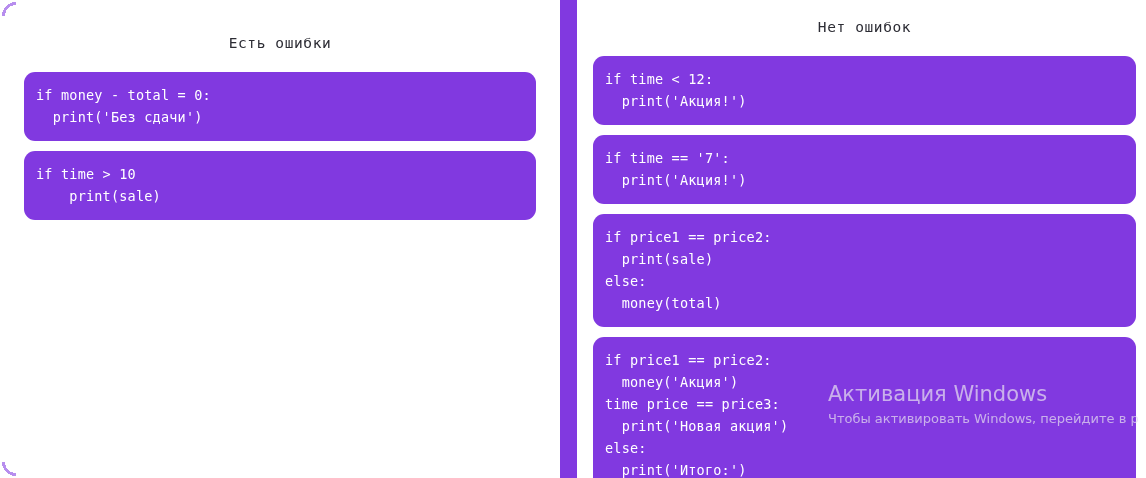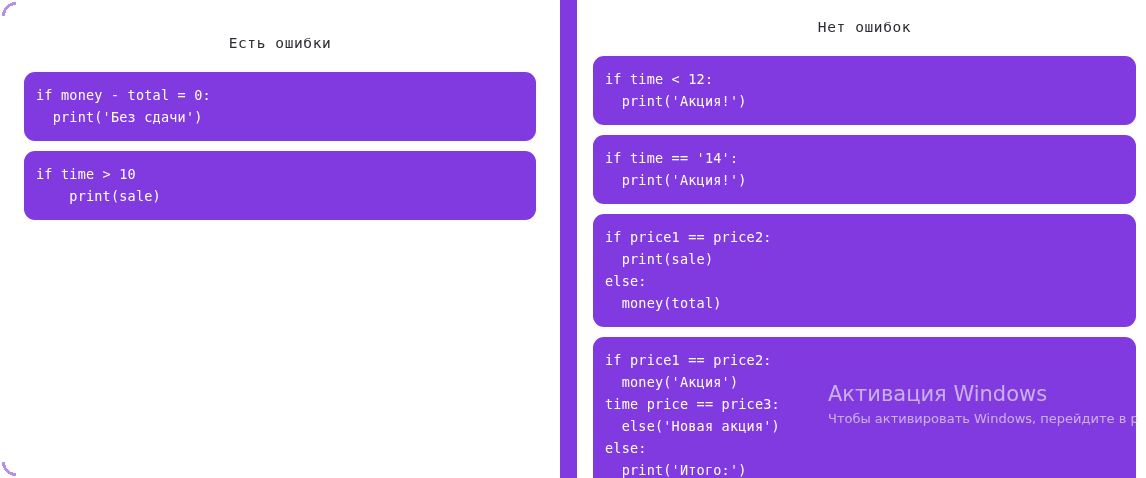--- a/index.html
+++ b/index.html
@@ -158,23 +158,23 @@
       <div class="blocks">
           <div class="code-block"><div class="code-line">if money - total = 0:</div><div class="code-line">  print('Без сдачи')</div></div>
           <div class="code-block"><div class="code-line">if time &gt; 10</div><div class="code-line">    print(sale)</div></div>
         </div>
     </div>
 
     <div class="column right">
       <h2 class="column-title">Нет ошибок</h2>
       <div class="blocks">
           <div class="code-block"><div class="code-line">if time &lt; 12:</div><div class="code-line">  print('Акция!')</div></div>
-          <div class="code-block"><div class="code-line">if time == '14':</div><div class="code-line">  print('Акция!')</div></div>
+          <div class="code-block"><div class="code-line">if time == '7':</div><div class="code-line">  print('Акция!')</div></div>
           <div class="code-block"><div class="code-line">if price1 == price2:</div><div class="code-line">  print(sale)</div><div class="code-line">else:</div><div class="code-line">  money(total)</div></div>
-          <div class="code-block"><div class="code-line">if price1 == price2:</div><div class="code-line">  money('Акция')</div><div class="code-line">time price == price3:</div><div class="code-line">  else('Новая акция')</div><div class="code-line">else:</div><div class="code-line">  print('Итого:')</div></div>
+          <div class="code-block"><div class="code-line">if price1 == price2:</div><div class="code-line">  money('Акция')</div><div class="code-line">time price == price3:</div><div class="code-line">  print('Новая акция')</div><div class="code-line">else:</div><div class="code-line">  print('Итого:')</div></div>
         </div>
     </div>
 
   </div>
 
   <div class="divider"></div>
 
   <div class="watermark">
     <div class="watermark-title">Активация Windows</div>
     <div class="watermark-sub">Чтобы активировать Windows, перейдите в р</div>

